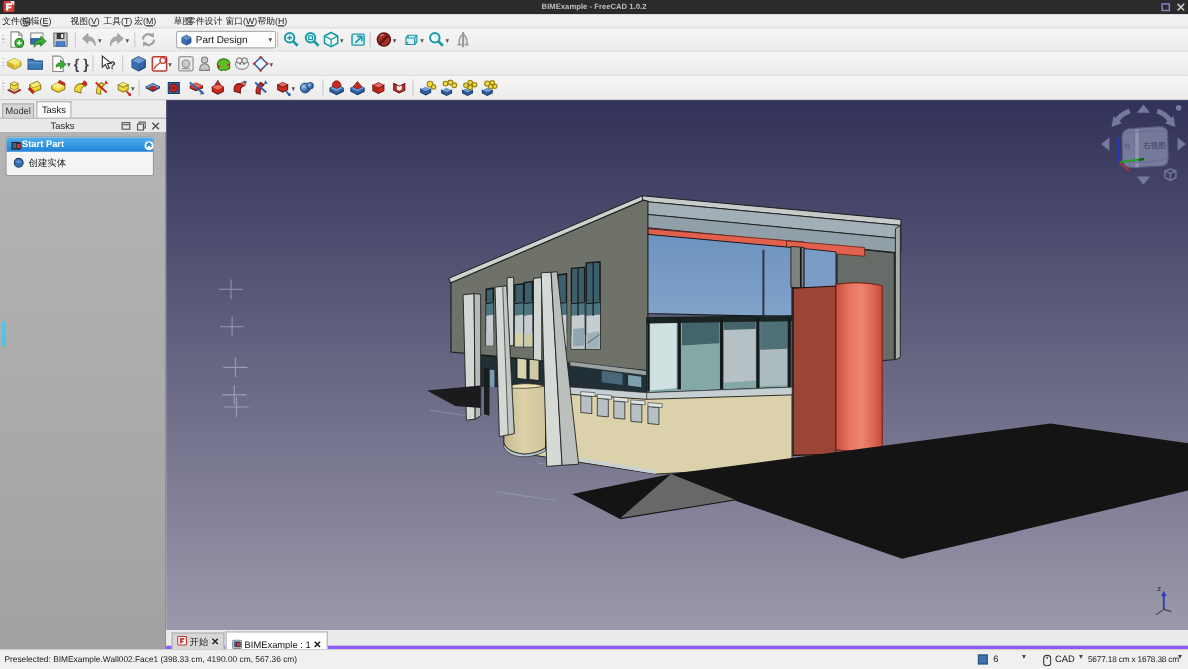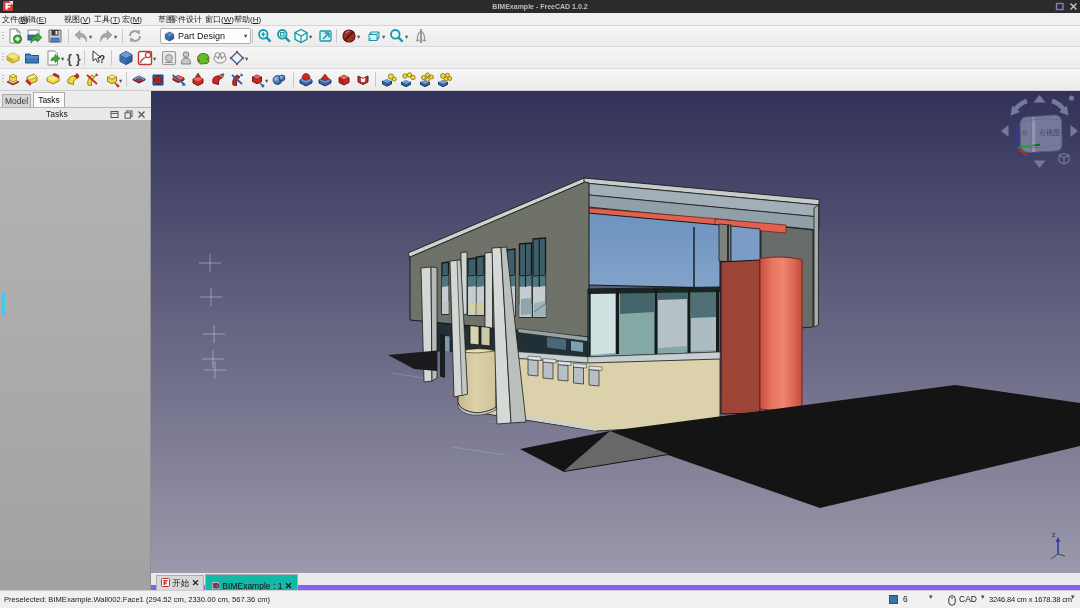--- a/index.html
+++ b/index.html
@@ -341,20 +341,40 @@
         <rect x="1" y="1.5" width="7" height="6" fill="none" stroke="#555" stroke-width="1"></rect>
         <line x1="1" y1="3.4" x2="8" y2="3.4" stroke="#555"></line>
       </svg>
   <svg class="abs" style="left:124px;top:2px" width="9" height="9" viewBox="0 0 9 9">
         <rect x="2.6" y="1" width="5.4" height="5.4" fill="none" stroke="#555" stroke-width="1"></rect>
         <rect x="1" y="2.8" width="5.4" height="5.4" fill="#e9e9e9" stroke="#555" stroke-width="1"></rect>
       </svg>
   <svg class="abs" style="left:137px;top:2px" width="9" height="9" viewBox="0 0 9 9">
         <path d="M1.5 1.5 L7.5 7.5 M7.5 1.5 L1.5 7.5" stroke="#555" stroke-width="1.3"></path>
       </svg>
+ </div>
+ <div class="abs" style="left:5px;top:33px;width:135px;height:36px;background:#f4f4f4;border:1px solid #9a9a9a;border-radius:2px">
+  <div class="abs" style="left:0;top:0;width:133px;height:13px;background:linear-gradient(#52aeee,#1f82d6);border-radius:2px 2px 0 0">
+   <svg class="abs" style="left:4px;top:2px" width="10" height="10" viewBox="0 0 10 10">
+          <rect x="1" y="2.5" width="7" height="6" fill="#4a5f92" stroke="#222"></rect>
+          <rect x="5" y="3.5" width="4" height="4.5" fill="#c23a3a" stroke="#222" stroke-width="0.6"></rect>
+        </svg>
+   <span class="abs" style="left:14px;top:0;font-size:8.5px;font-weight:bold;color:#fff;line-height:13px">Start Part</span>
+   <svg class="abs" style="left:125px;top:2.5px" width="9" height="9" viewBox="0 0 9 9">
+          <circle cx="4.5" cy="4.5" r="4.2" fill="#fff"></circle>
+          <path d="M2.2 5.8 L4.5 3.4 L6.8 5.8 M2.2 4 L4.5 1.8 L6.8 4" stroke="#2a8ad8" stroke-width="1.1" fill="none"></path>
+        </svg>
+  </div>
+  <div class="abs" style="left:6px;top:17px;width:120px;height:14px">
+   <svg class="abs" style="left:0;top:1px" width="10" height="10" viewBox="0 0 10 10">
+          <circle cx="5" cy="5" r="4" fill="#3a70b4" stroke="#1c3a66"></circle>
+          <path d="M2 4 L5 2.5 L8 4 L5 5.5 Z" fill="#5b92d2"></path>
+        </svg>
+   <span class="abs" style="left:14px;top:0;font-size:8.5px;color:#222;line-height:13px">创建实体</span>
+  </div>
  </div>
  <div class="abs" style="left:2px;top:201px;width:3px;height:23px;background:#45c8ea;border-radius:2px"></div>
 </div>
 
 <div class="abs" style="left:151px;top:91px;width:929px;height:482px">
 <svg width="929" height="482" viewBox="151 91 929 482" style="width:929px;height:482px">
 <defs>
 <linearGradient id="bgg" x1="0" y1="0" x2="0" y2="1">
  <stop offset="0" stop-color="#32325a"></stop>
           <stop offset="1" stop-color="#9b99ab"></stop>
@@ -509,44 +529,44 @@
 <path d="M1018 147.5 L1039.5 144.5" stroke="#18a818" stroke-width="1.6"></path>
 <path d="M1035 145.6 L1040 144.4" stroke="#0c680c" stroke-width="2"></path>
 <path d="M1017.5 147.8 L1026.5 155.6" stroke="#c83020" stroke-width="1.3"></path>
 <g stroke="#75799c" stroke-width="1.2" fill="none">
         <path d="M1064,153.5 L1069,155.5 L1069,161.5 L1064,164 L1059,161.5 L1059,155.5 Z"></path>
         <path d="M1059,155.5 L1064,157.5 L1069,155.5 M1064,157.5 L1064,164"></path>
       </g>
 </svg>
 </div>
 
-<div class="abs" style="left:151px;top:573px;width:929px;height:17px;background:#eaeaea;border-bottom:5px solid #8b5cf6">
+<div class="abs" style="left:151px;top:573px;width:929px;height:17px;background:#eaeaea;border-bottom:3px solid #8b5cf6">
  <div class="abs" style="left:5px;top:2px;height:15px;background:#d8d8d8;border:1px solid #adadad;border-bottom:none;padding:0 4px;font-size:8.5px;line-height:14px;color:#222">
   <svg width="9" height="9" viewBox="0 0 9 9" style="vertical-align:-1px">
         <rect x="0.5" y="0.5" width="8" height="8" rx="1" fill="#fff" stroke="#b33"></rect>
         <path d="M2.5 7 V2 H6.5 V3.5 H4.2 V4.4 H6 V5.8 H4.2 V7 Z" fill="#c33"></path>
       </svg>
   开始 <b style="font-size:9px">✕</b>
  </div>
- <div class="abs" style="left:54px;top:1px;height:16px;background:#14b8a6;border:1px solid #adadad;border-bottom:none;padding:4px 5px;font-size:8.5px;line-height:15px;color:#111">
+ <div class="abs" style="left:54px;top:1px;height:16px;background:#ffffff;border:1px solid #adadad;border-bottom:none;padding:4px 5px;font-size:8.5px;line-height:15px;color:#111">
   <svg width="9" height="9" viewBox="0 0 9 9" style="vertical-align:-1px">
         <rect x="0.5" y="1" width="8" height="7.5" rx="1" fill="#eee" stroke="#888"></rect>
         <rect x="1.5" y="2" width="6" height="5.5" fill="#4a5f92"></rect>
         <rect x="4" y="3" width="3.4" height="4" fill="#c23a3a" stroke="#222" stroke-width="0.5"></rect>
       </svg>
   BIMExample : 1 <b style="font-size:9px">✕</b>
  </div>
 </div>
 
 <div class="abs" style="left:0;top:590px;width:1080px;height:18px;background:#f0f0f0;border-top:1px solid #cfcfcf">
- <span class="abs" style="left:4px;top:4px;font-size:7.6px;color:#1a1a1a">Preselected: BIMExample.Wall002.Face1 (294.52 cm, 2330.00 cm, 567.36 cm)</span>
+ <span class="abs" style="left:4px;top:4px;font-size:7.6px;color:#1a1a1a">Preselected: BIMExample.Wall002.Face1 (398.33 cm, 4190.00 cm, 567.36 cm)</span>
  <div class="abs" style="left:889px;top:4px;width:9px;height:9px;background:#3f72ad;border:1px solid #28507e"></div>
  <span class="abs" style="left:903px;top:3px;font-size:8.5px;color:#1a1a1a">6</span>
  <span class="abs" style="left:929px;top:2px;font-size:7px;color:#444">▾</span>
  <svg class="abs" style="left:948px;top:3.5px" width="8" height="11" viewBox="0 0 8 11">
       <rect x="0.8" y="0.8" width="6.4" height="9.4" rx="3" fill="none" stroke="#333" stroke-width="1"></rect>
       <line x1="4" y1="2" x2="4" y2="4" stroke="#333"></line>
     </svg>
  <span class="abs" style="left:959px;top:3px;font-size:8.5px;color:#1a1a1a">CAD</span>
  <span class="abs" style="left:981px;top:2px;font-size:7px;color:#444">▾</span>
- <span class="abs" style="left:989px;top:4px;font-size:7.5px;letter-spacing:-0.15px;color:#1a1a1a">3246.84 cm x 1678.38 cm</span>
+ <span class="abs" style="left:989px;top:4px;font-size:7.5px;letter-spacing:-0.15px;color:#1a1a1a">5677.18 cm x 1678.38 cm</span>
  <span class="abs" style="left:1071px;top:2px;font-size:7px;color:#444">▾</span>
 </div>
 
 </body></html>

